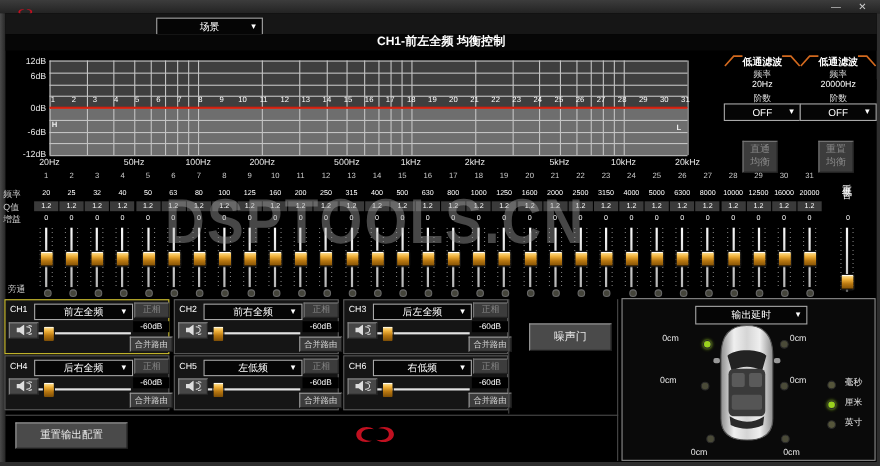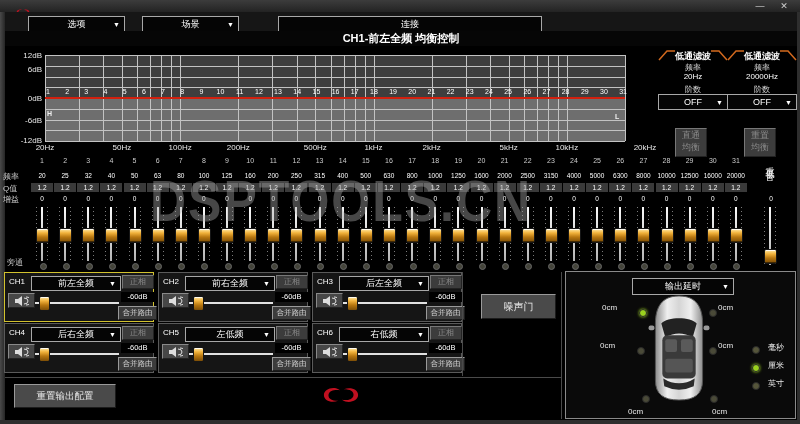--- a/index.html
+++ b/index.html
@@ -99,30 +99,23 @@
       </svg>
     </span>
     <div class="abs winbtn" style="left:750px;">—</div>
     <div class="abs winbtn" style="left:774px;">✕</div>
   </div>
   <div class="abs" id="frame-left"></div>
   <div class="abs" id="frame-right"></div>
   <div class="abs" id="frame-bottom"></div>
 
   <div class="abs" id="menurow">
-    <div class="abs dd" style="left:23px;top:4px;width:95px;height:14px;">
-      <span>选项</span>
-      <span class="arr"></span>
-    </div>
     <div class="abs dd" style="left:137px;top:4px;width:95px;height:14px;">
       <span>场景</span>
       <span class="arr"></span>
-    </div>
-    <div class="abs dd" style="left:273px;top:4px;width:262px;height:14px;">
-      <span>连接</span>
     </div>
   </div>
 
   <div class="abs" id="headerrow">
     <div id="page-title">CH1-前左全频 均衡控制</div>
   </div>
 
   <div class="abs" id="plot">
       <div class="vline" style="position: absolute; left: 0px;"></div>
       <div class="vline" style="position: absolute; left: 34px;"></div>
@@ -204,21 +197,21 @@
       <div class="ytick" style="position: absolute; left: 6px; top: 89.5px;">-12dB</div>
       <div class="xtick" style="position: absolute; left: 27px; top: 97px;">20Hz</div>
       <div class="xtick" style="position: absolute; left: 103.9px; top: 97px;">50Hz</div>
       <div class="xtick" style="position: absolute; left: 162.1px; top: 97px;">100Hz</div>
       <div class="xtick" style="position: absolute; left: 220.3px; top: 97px;">200Hz</div>
       <div class="xtick" style="position: absolute; left: 297.3px; top: 97px;">500Hz</div>
       <div class="xtick" style="position: absolute; left: 355.5px; top: 97px;">1kHz</div>
       <div class="xtick" style="position: absolute; left: 413.7px; top: 97px;">2kHz</div>
       <div class="xtick" style="position: absolute; left: 490.6px; top: 97px;">5kHz</div>
       <div class="xtick" style="position: absolute; left: 548.8px; top: 97px;">10kHz</div>
-      <div class="xtick" style="position: absolute; left: 607px; top: 97px; margin-left: 20px;">20kHz</div>
+      <div class="xtick" style="position: absolute; left: 607px; top: 97px;">20kHz</div>
     </div>
 
   <div class="abs fgroup" id="hpf-group" style="left:658px;top:48px;">
     <svg class="fhat" viewBox="0 0 70 13">
       <polyline points="1,12 9,3 17,3" fill="none" stroke="#d2691e" stroke-width="1.5"></polyline>
       <polyline points="53,3 61,3 69,12" fill="none" stroke="#d2691e" stroke-width="1.5"></polyline>
     </svg>
     <div class="ftitle">低通滤波</div>
     <div class="flabel" style="top:14px;">频率</div>
     <div class="fval">20Hz</div>

